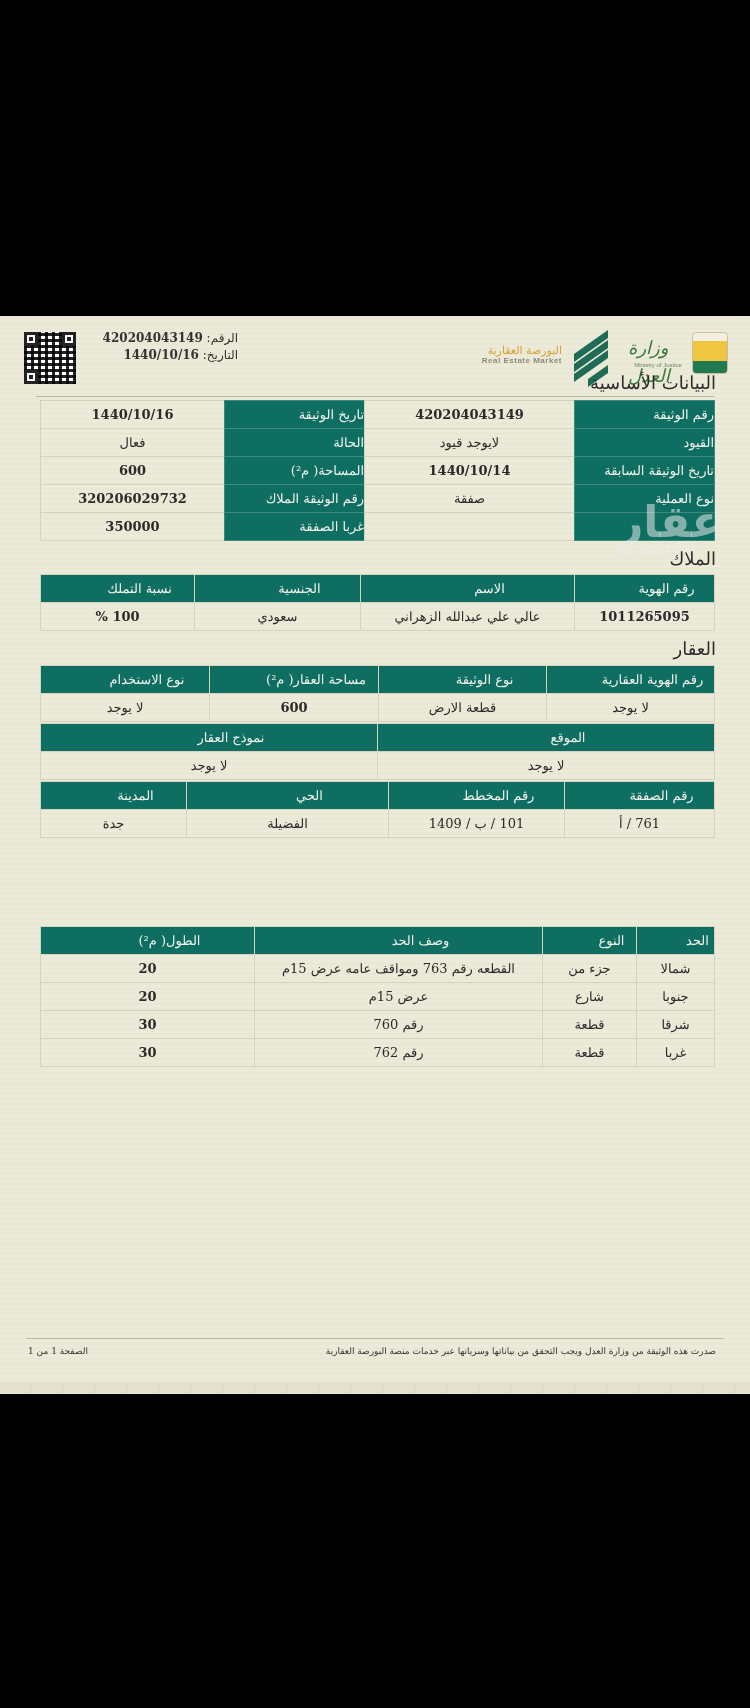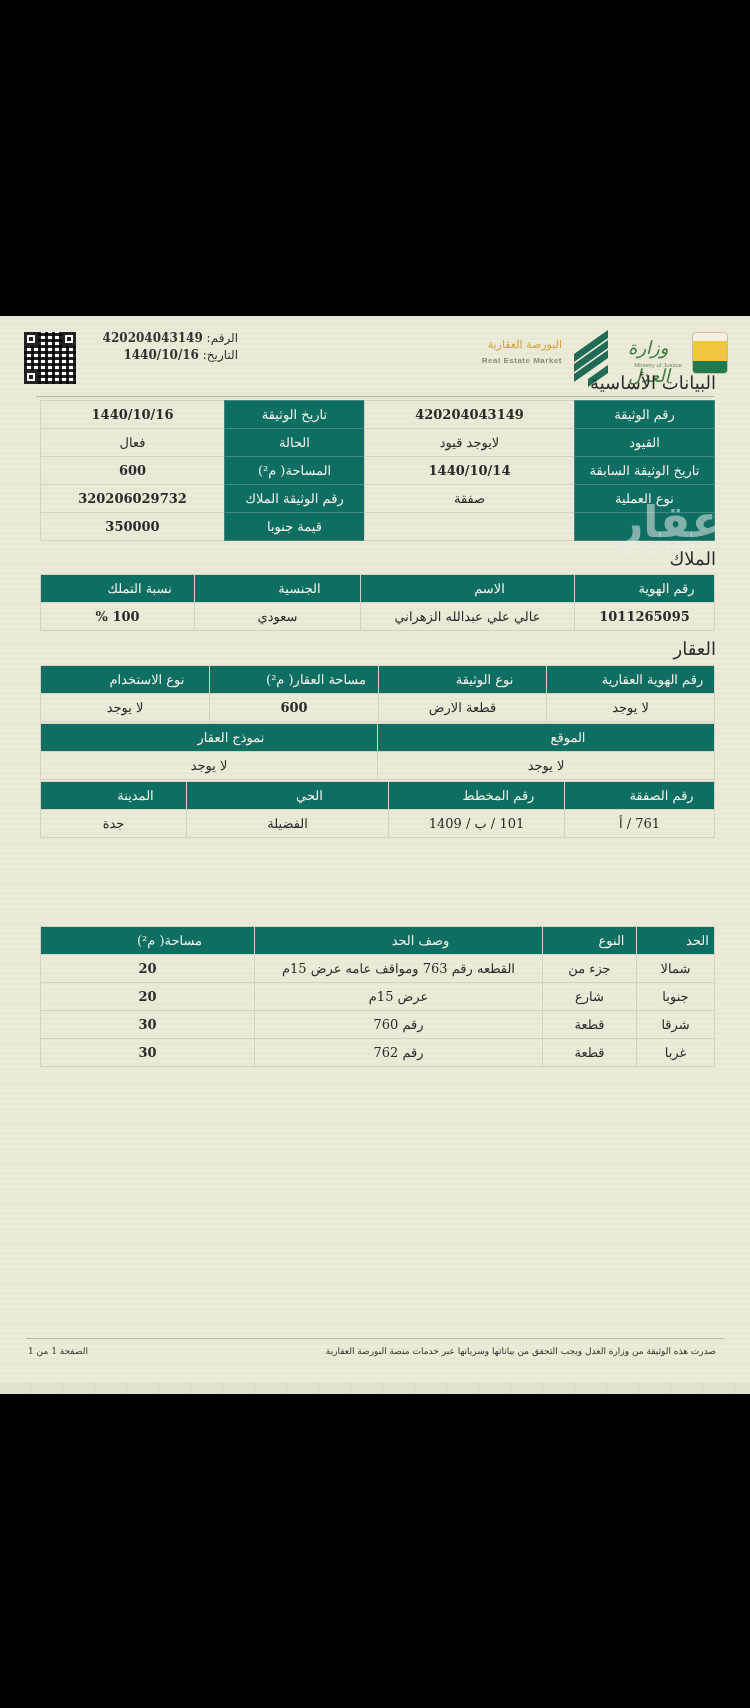--- a/index.html
+++ b/index.html
@@ -17,42 +17,42 @@
     .header { position: absolute; top: 0; left: 0; width: 750px; height: 80px; }
     .logo-moj { position: absolute; right: 22px; top: 16px; width: 36px; height: 42px; border-radius: 4px;
       background: linear-gradient(180deg, #f4efe0 0%, #f4efe0 20%, #f0c640 20%, #f0c640 70%, #1f7a4f 70%, #1f7a4f 100%);
       border: 1px solid #c8bfa0; }
     .logo-moj-text { position: absolute; right: 62px; top: 18px; width: 60px; height: 40px; direction: rtl;
       font-family: "DejaVu Serif", serif; color: #3a7a3c; font-size: 18px; font-style: italic; line-height: 28px; text-align: left; }
     .logo-moj-sub { position: absolute; right: 62px; top: 46px; width: 60px; font-size: 6px; color: #6a8a5c;
       text-align: center; direction: ltr; font-family: "Liberation Sans", sans-serif; }
     .logo-rem { position: absolute; right: 138px; top: 14px; width: 42px; height: 46px; }
     .logo-rem span { position: absolute; width: 34px; height: 8px; background: #1f6b56; transform: skewY(-35deg); }
-    .logo-rem-ar { position: absolute; right: 188px; top: 22px; width: 90px; font-size: 11px; color: #d6a23a; text-align: right; }
+    .logo-rem-ar { position: absolute; right: 188px; top: 28px; width: 90px; font-size: 11px; color: #d6a23a; text-align: right; }
     .logo-rem-en { position: absolute; right: 188px; top: 40px; width: 90px; font-size: 8px; color: #8c8a7a; text-align: right;
       direction: ltr; font-family: "Liberation Sans", sans-serif; font-weight: bold; letter-spacing: 0.5px; }
     .doc-title { position: absolute; left: 270px; top: 20px; width: 180px; text-align: center;
       font-size: 28px; font-weight: bold; color: #2b2b2b; }
     .meta { position: absolute; left: 108px; top: 14px; width: 130px; text-align: right; font-size: 12px; color: #333; line-height: 17px; }
     .meta .row { display: block; white-space: nowrap; }
     .meta .val { font-weight: bold; direction: ltr; unicode-bidi: embed; }
     .qr { position: absolute; left: 24px; top: 16px; width: 52px; height: 52px; background: #fff;
       background-image:
         linear-gradient(90deg, transparent 0 50%, transparent 50%),
         repeating-linear-gradient(0deg, #222 0 3px, transparent 3px 6px),
         repeating-linear-gradient(90deg, #222 0 3px, transparent 3px 7px);
       background-blend-mode: multiply; }
     .qr .finder { position: absolute; width: 14px; height: 14px; border: 3px solid #222; background: #fff; }
     .qr .finder::after { content: ""; position: absolute; left: 2px; top: 2px; width: 4px; height: 4px; background: #222; }
     .hr { position: absolute; left: 36px; right: 36px; height: 1px; background: #b9b6a4; }
     .section-title { position: absolute; right: 34px; font-size: 18px; color: #2b2b2b; font-weight: normal; }
     table { position: absolute; border-collapse: collapse; table-layout: fixed; direction: rtl; }
     td, th { border: 1px solid #d5d2bf; text-align: center; font-size: 13px; height: 28px; }
     th { background: #0e6e62; color: #f2f2ea; font-weight: normal; padding-left: 44px; }
-    td.lbl { background: #0e6e62; color: #f2f2ea; border-color: #3f8a80; }
+    td.lbl { background: #0e6e62; color: #f2f2ea; border-color: #3f8a80; text-align: right; }
     td.val { color: #2b2b2b; font-weight: bold; }
     td.txt { color: #2b2b2b; font-weight: normal; }
     .watermark { position: absolute; left: 612px; top: 186px; width: 120px; height: 60px; pointer-events: none; direction: ltr; }
     .watermark .wm-big { position: absolute; left: 6px; top: -6px; font-family: "DejaVu Sans", sans-serif; font-size: 44px;
       color: rgba(230,235,230,0.55); font-weight: bold; }
     .watermark .wm-url { position: absolute; left: 4px; top: 38px; font-family: "DejaVu Sans", sans-serif; font-size: 15px;
       color: rgba(235,238,235,0.75); }
     .footer-line { position: absolute; left: 26px; right: 26px; top: 1022px; height: 1px; background: #bdbaa8; }
     .footer-text { position: absolute; right: 34px; top: 1030px; font-size: 9px; color: #333; }
     .footer-page { position: absolute; left: 28px; top: 1030px; font-size: 9px; color: #333; }
@@ -127,21 +127,21 @@
     </tr>
     <tr>
       <td class="lbl">نوع العملية</td>
       <td class="txt">صفقة</td>
       <td class="lbl">رقم الوثيقة الملاك</td>
       <td class="val">320206029732</td>
     </tr>
     <tr>
       <td class="lbl"></td>
       <td class="txt"></td>
-      <td class="lbl">قيمة جنوبا</td>
+      <td class="lbl">غربا الصفقة</td>
       <td class="val">350000</td>
     </tr>
   </tbody>
     </table>
 
   <div class="watermark">
     <span class="wm-big">عقار</span>
     <span class="wm-url">sa.aqar.fm</span>
   </div>
 
@@ -238,21 +238,21 @@
       <col style="width:78px">
         <col style="width:94px">
         <col style="width:288px">
         <col style="width:214px">
     </colgroup>
     <tbody>
         <tr>
       <th>الحد</th>
       <th>النوع</th>
       <th>وصف الحد</th>
-      <th>مساحة( م²)</th>
+      <th>الطول( م²)</th>
     </tr>
     <tr>
       <td class="txt">شمالا</td>
       <td class="txt">جزء من</td>
       <td class="txt">القطعه رقم 763 ومواقف عامه عرض 15م</td>
       <td class="val">20</td>
     </tr>
     <tr>
       <td class="txt">جنوبا</td>
       <td class="txt">شارع</td>

